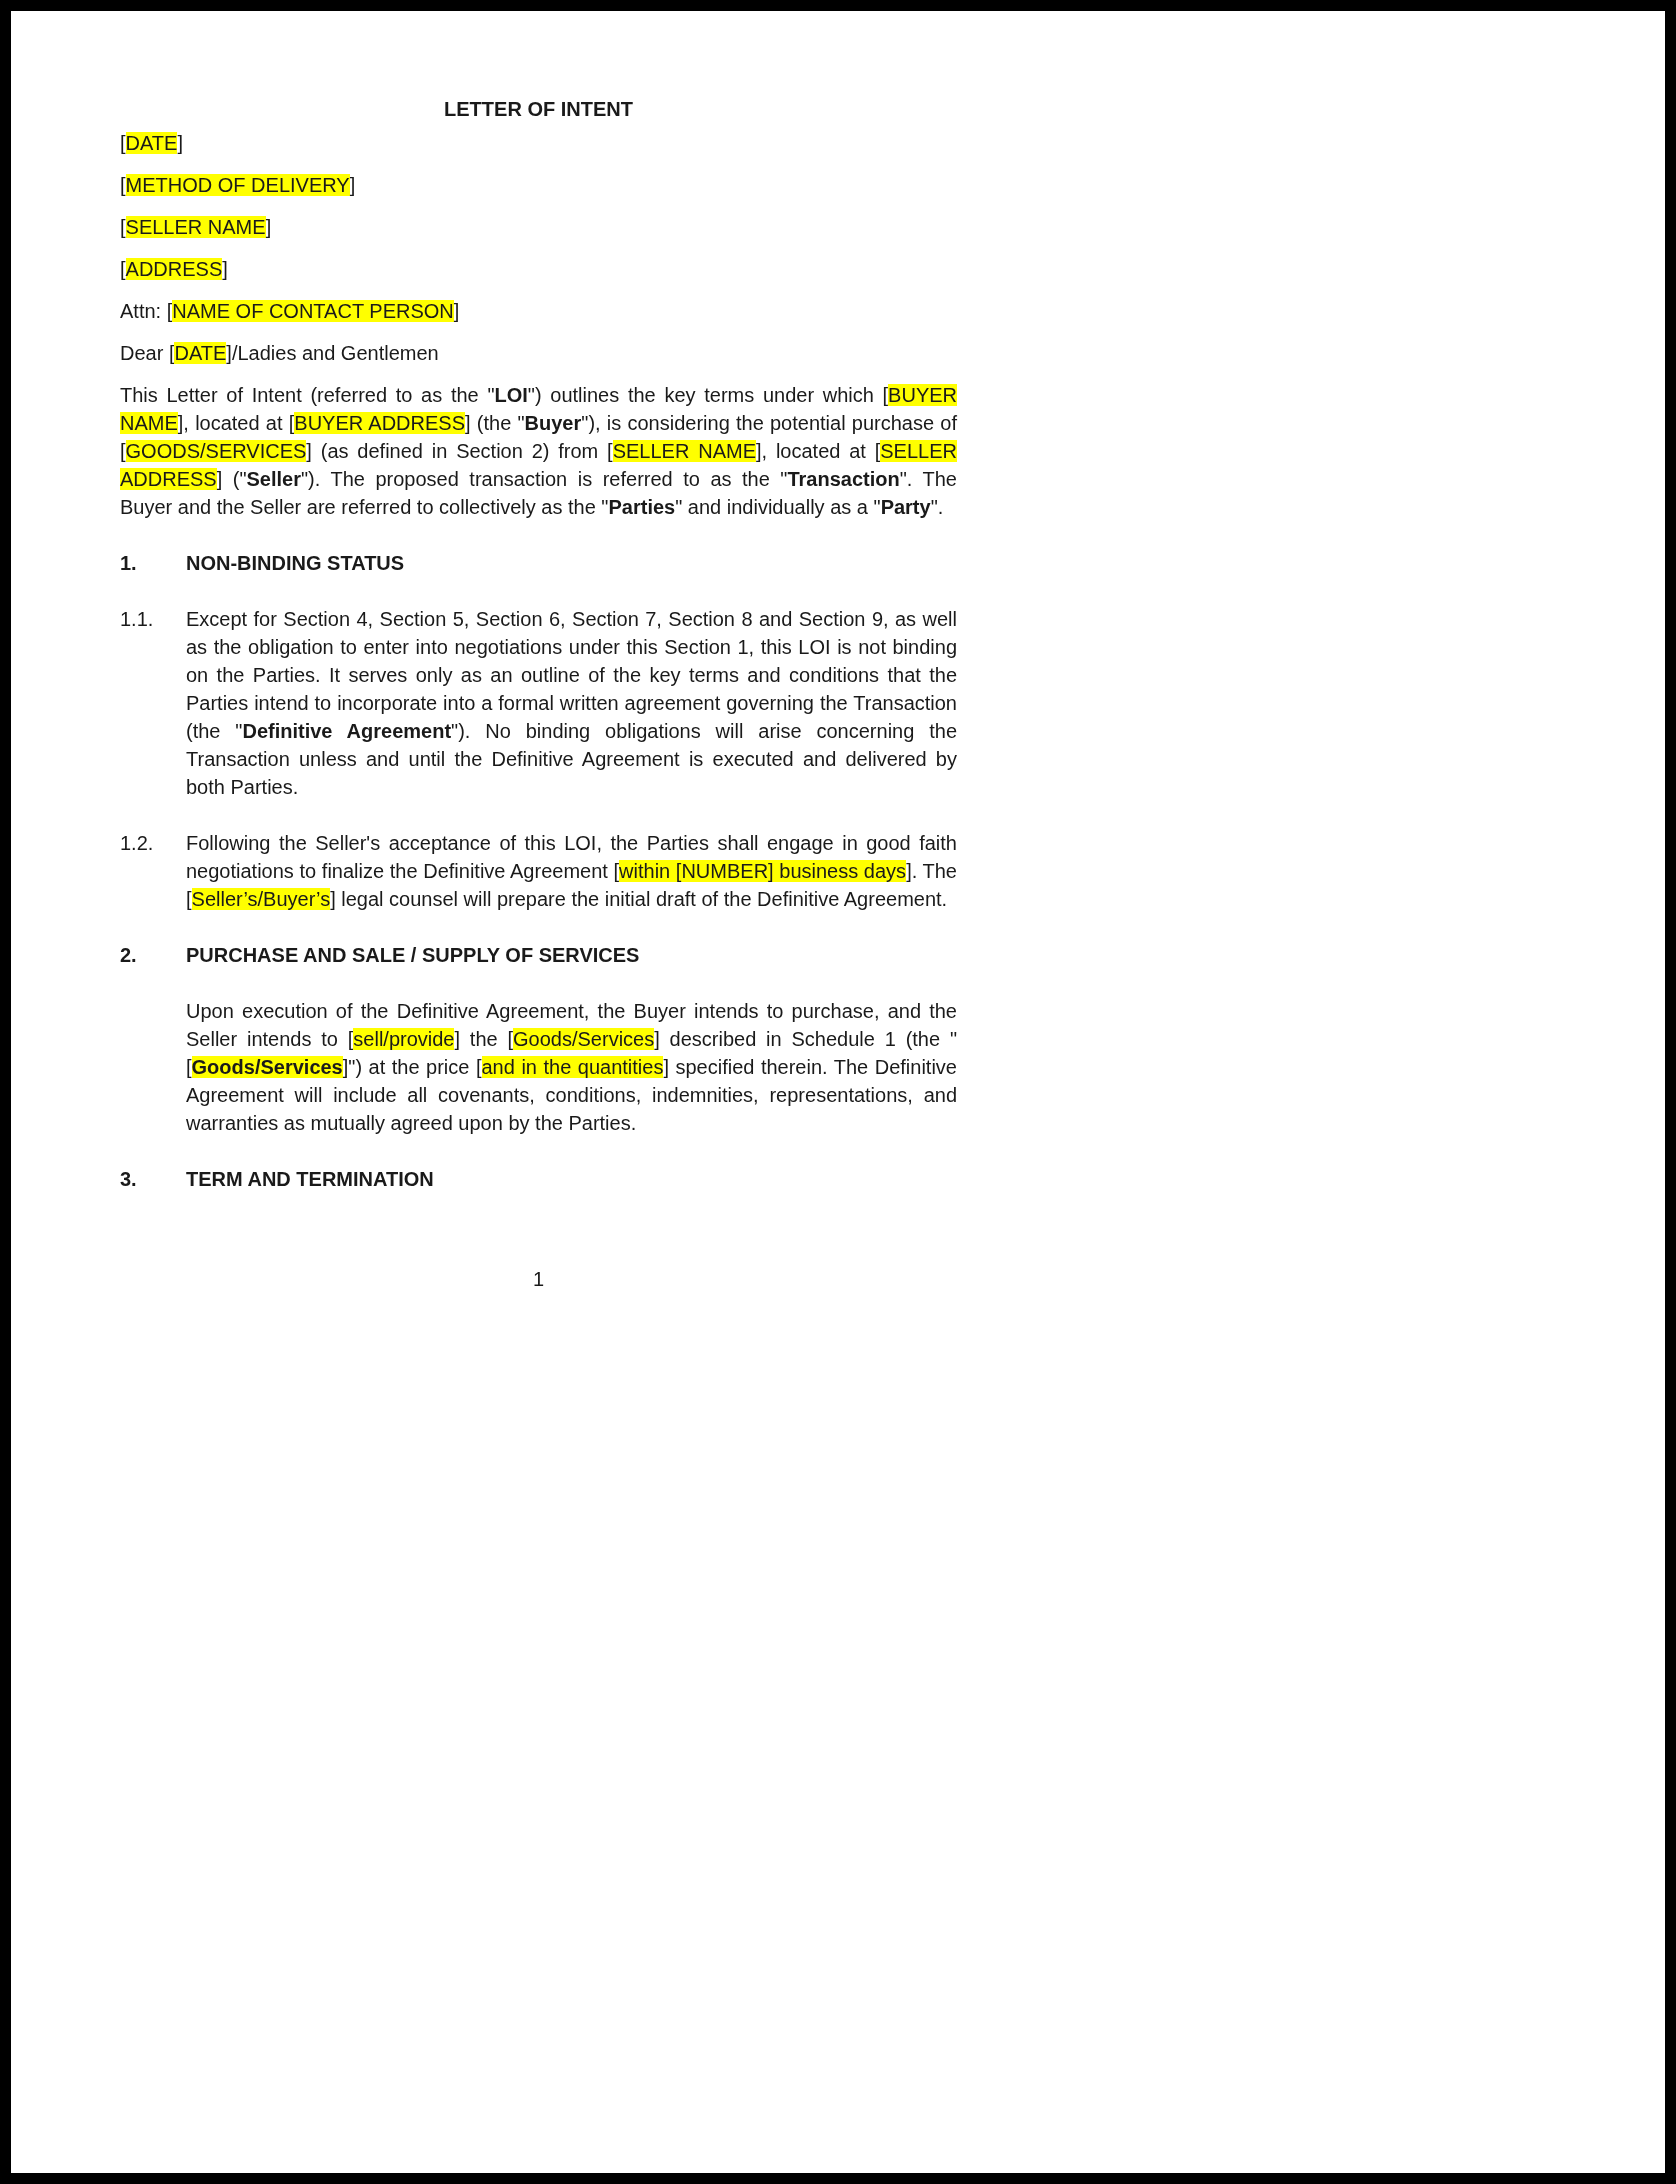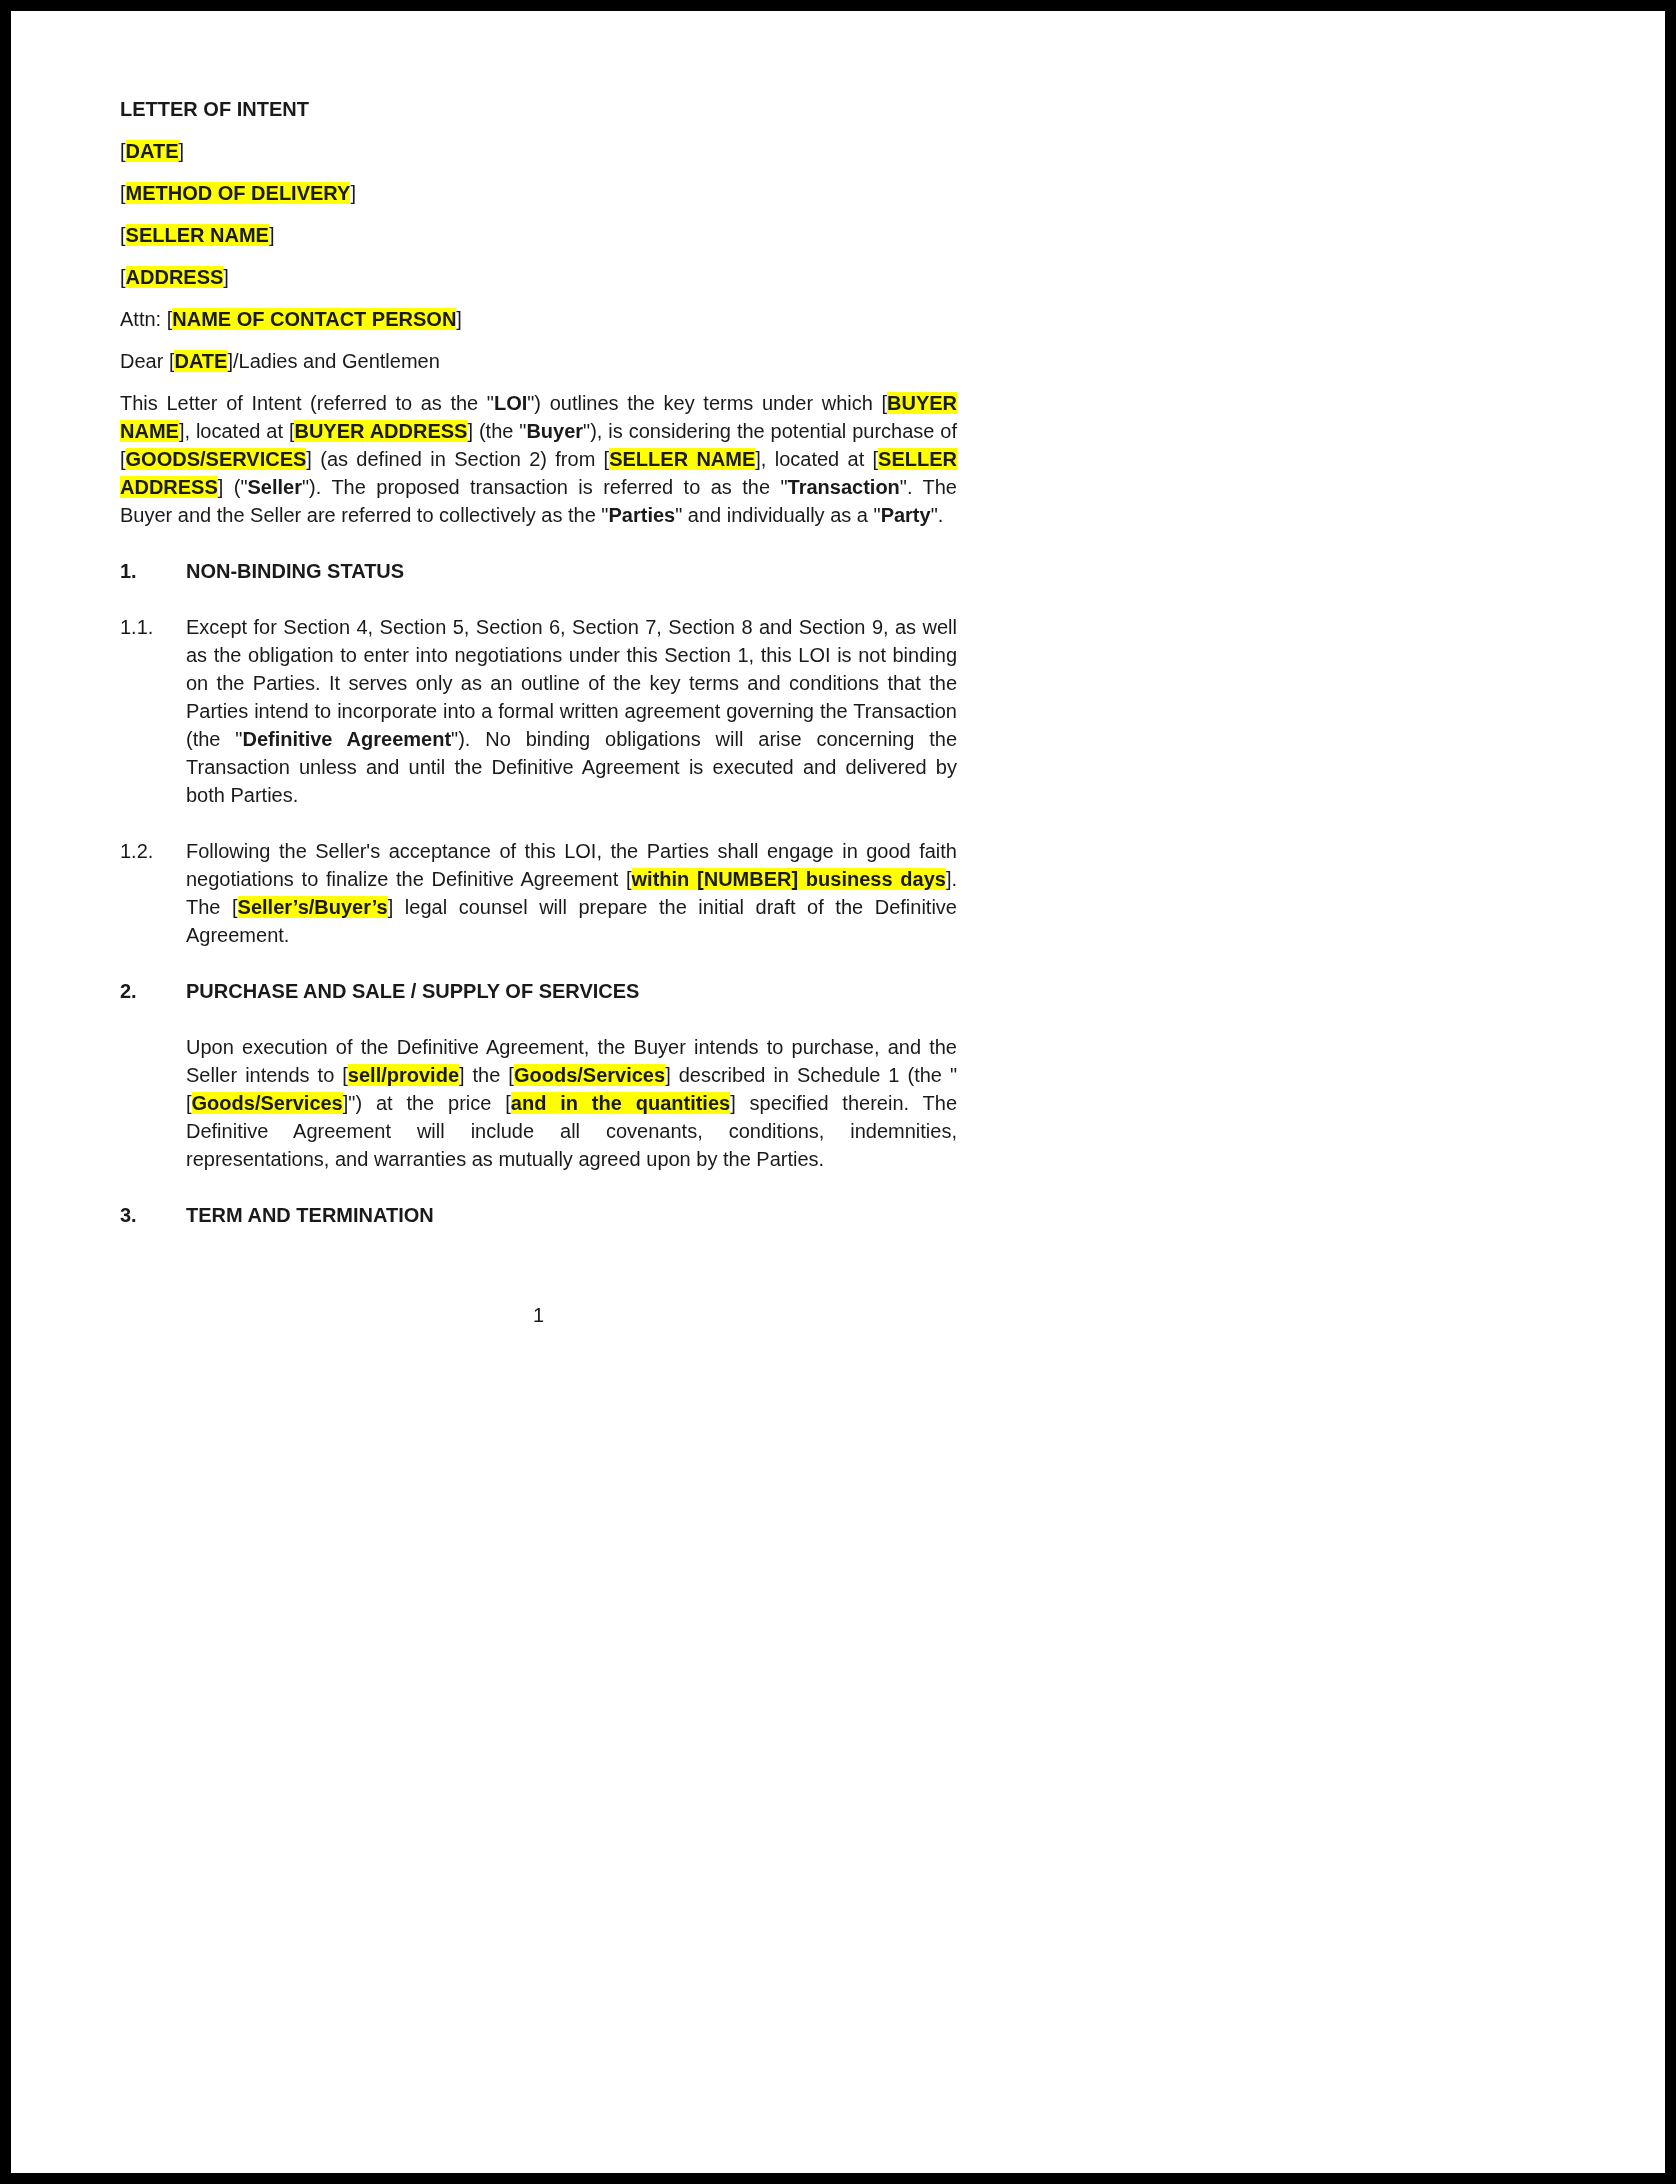--- a/index.html
+++ b/index.html
@@ -17,22 +17,23 @@
     font-size: 20px;
     line-height: 28px;
     color: #1a1a1a;
     overflow: hidden;
   }
   .content {
     padding: 84px 0 0 109px;
     width: 837px;
   }
   .b-title {
+    text-align: center;
     font-weight: bold;
-    margin-bottom: 14px;
+    margin-bottom: 6px;
   }
   .b-line {
     margin-bottom: 14px;
   }
   .b-para {
     text-align: justify;
     margin-bottom: 28px;
   }
   .b-heading {
     position: relative;
@@ -55,21 +56,20 @@
   .num {
     position: absolute;
     left: 0;
     top: 0;
   }
   .bold {
     font-weight: bold;
   }
   .hl {
     background: var(--hl, #ffff00);
-    font-weight: bold;
   }
   .page-number {
     width: 837px;
     text-align: center;
     margin-top: 72px;
   }
 </style>
 </head>
 <body>
 

